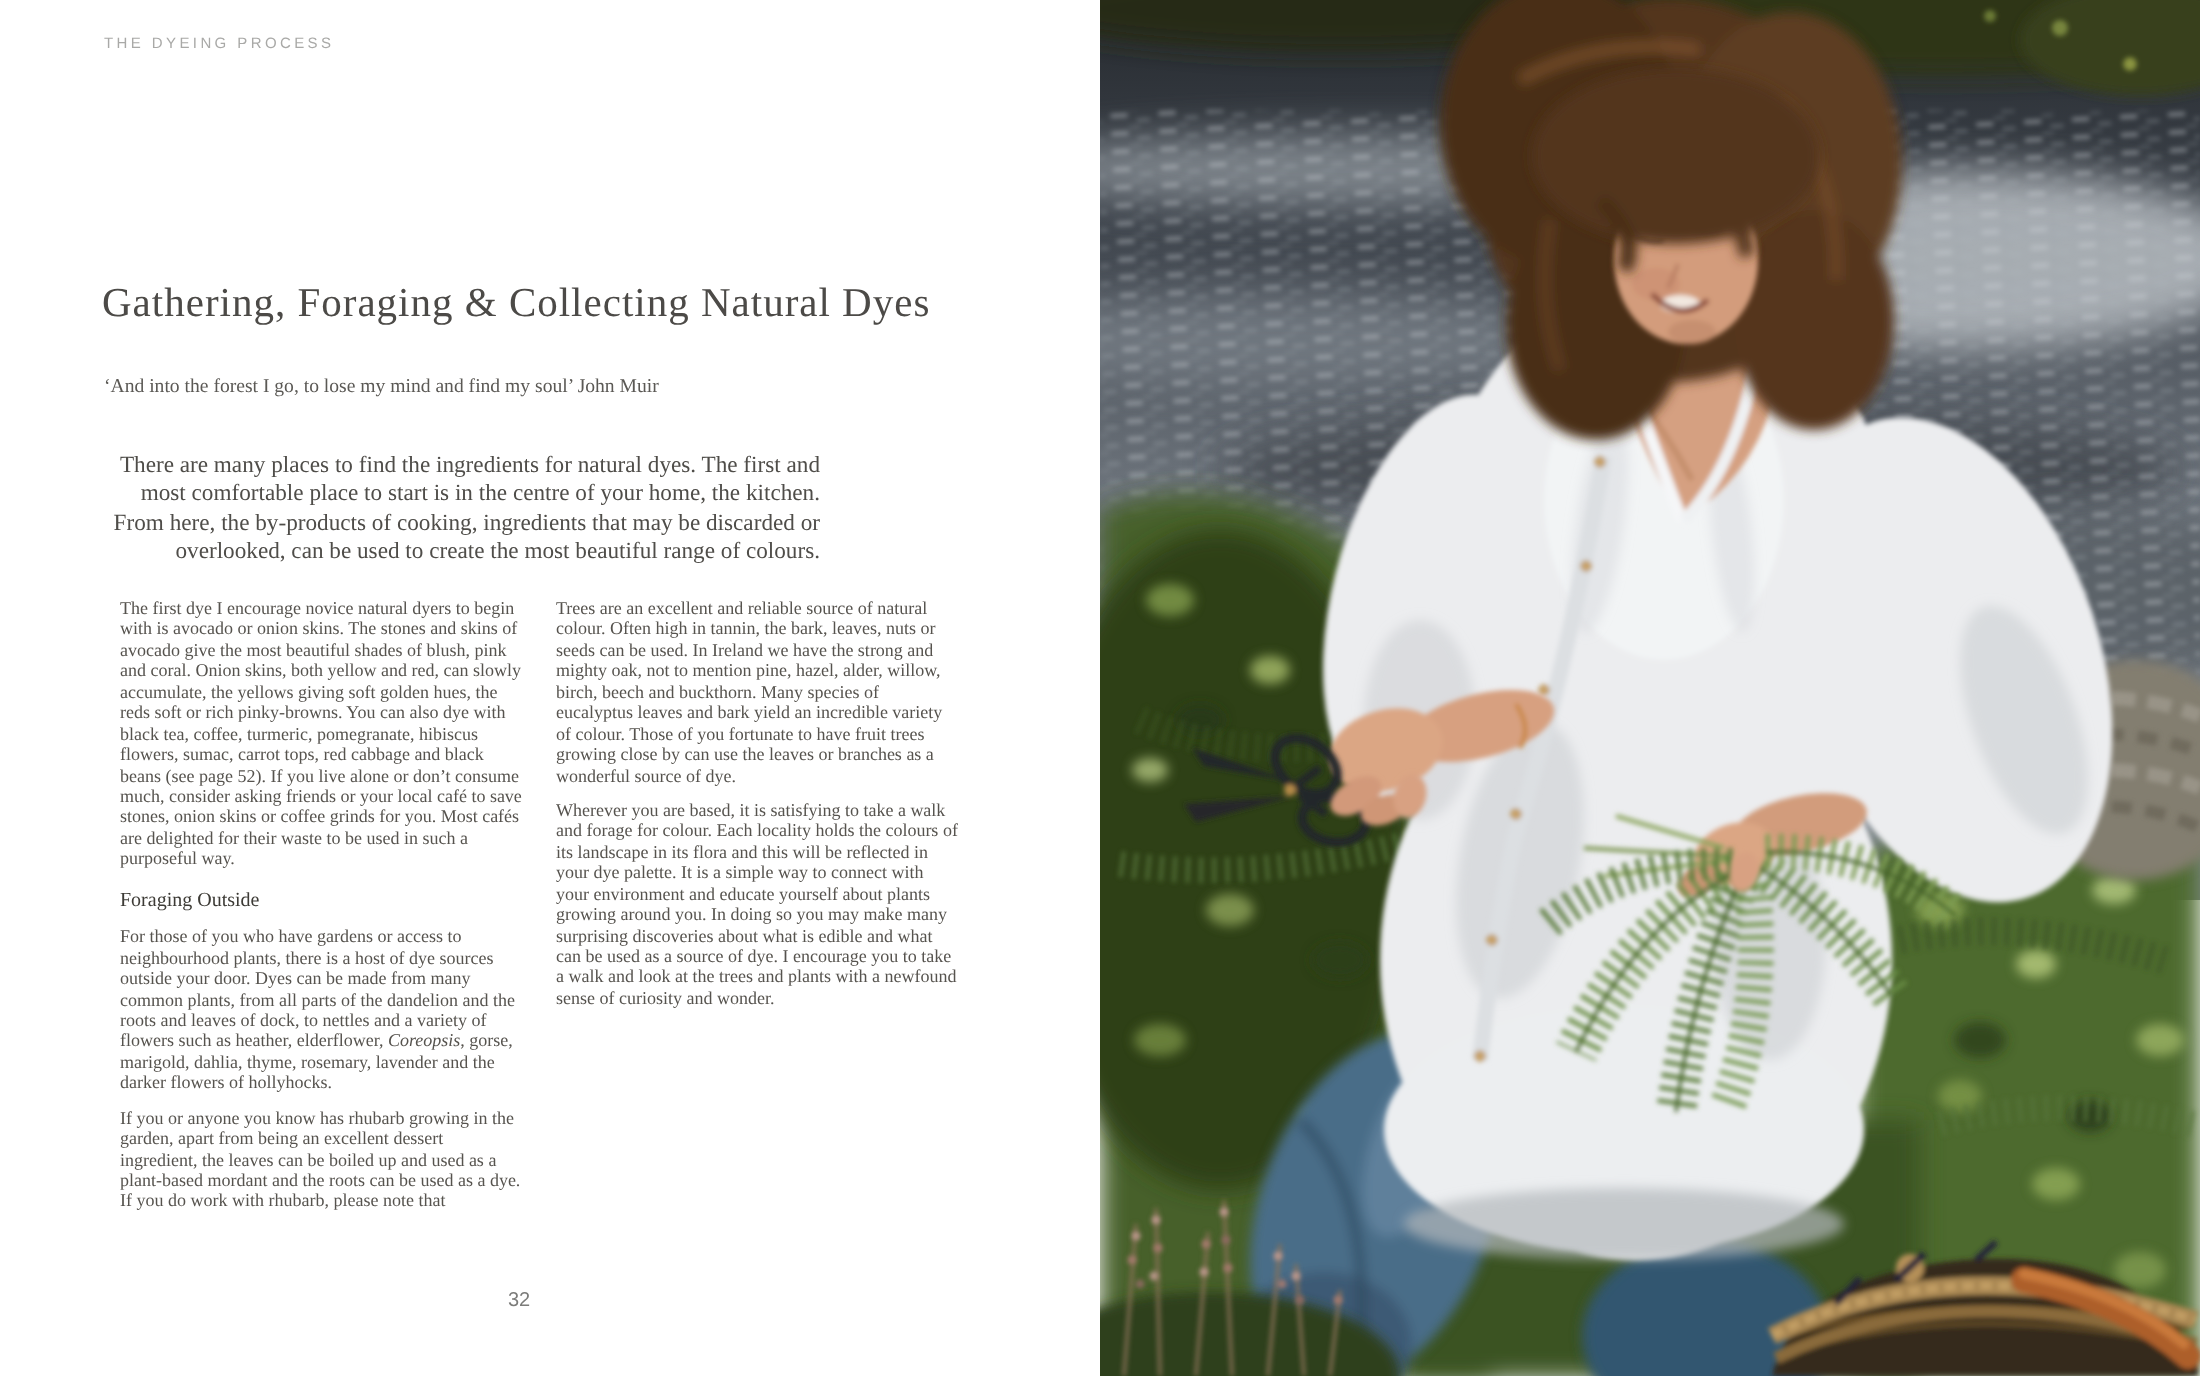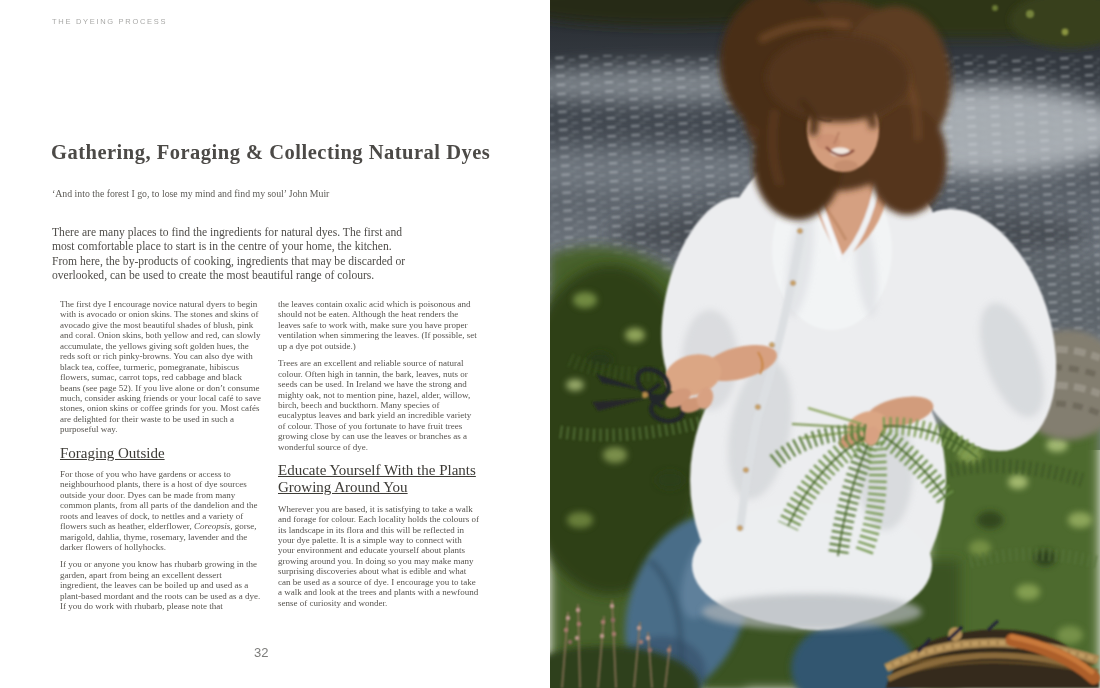--- a/index.html
+++ b/index.html
@@ -2,29 +2,29 @@
 <html><head>
 <meta charset="utf-8">
 <style>
   html,body{margin:0;padding:0;background:#e8e8e8;}
   .book{position:relative;width:1100px;height:688px;background:#ffffff;overflow:hidden;
         font-family:"Liberation Serif", serif;margin:0 auto;}
   .left-page{position:absolute;left:0;top:0;width:550px;height:532px;background:#ffffff;padding-left:40px;}
   .kicker{position:absolute;left:52px;top:17px;font-family:"Liberation Sans",sans-serif;
           font-size:7.5px;letter-spacing:1.7px;color:#a9a9a7;}
   .title{position:absolute;left:51px;top:127px;font-size:20.5px;letter-spacing:.5px;
-         color:#4c4a47;font-weight:700;white-space:nowrap;}
+         color:#4c4a47;font-weight:400;white-space:nowrap;}
   .quote{position:absolute;left:52px;top:188px;font-size:9.8px;color:#5b5955;}
-  .intro{position:absolute;left:52px;top:226px;width:358px;font-size:11.6px;line-height:1.24;color:#4f4d49;}
+  .intro{position:absolute;left:52px;top:226px;width:358px;font-size:11.6px;line-height:1.24;color:#4f4d49;text-align:right;}
   .columns{position:absolute;left:60px;top:299px;width:420px;display:flex;gap:16px;}
   .col{width:202px;font-size:9px;line-height:1.16;color:#56534e;}
   .col p{margin:0 0 7px 0;}
-  .subhead{font-size:15px;color:#3d3b36;margin:10px 0 7px 0;line-height:1.15;text-decoration:underline;}
+  .subhead{font-size:10px;color:#3d3b36;margin:10px 0 7px 0;line-height:1.15;}
   .pagenum{position:absolute;left:254px;top:645px;font-family:"Liberation Sans",sans-serif;
-           font-size:13px;color:#7c7c7a;}
+           font-size:10px;color:#7c7c7a;}
   .photo{position:absolute;left:550px;top:0;width:550px;height:688px;}
   .photo svg{display:block;}
   i{}
 </style>
 </head>
 <body>
 
 <div class="book">
 
   <div class="left-page">
@@ -34,23 +34,21 @@
     <div class="intro">There are many places to find the ingredients for natural dyes. The first and most comfortable place to start is in the centre of your home, the kitchen. From here, the by-products of cooking, ingredients that may be discarded or overlooked, can be used to create the most beautiful range of colours.</div>
 
     <div class="columns">
       <div class="col">
         <p>The first dye I encourage novice natural dyers to begin with is avocado or onion skins. The stones and skins of avocado give the most beautiful shades of blush, pink and coral. Onion skins, both yellow and red, can slowly accumulate, the yellows giving soft golden hues, the reds soft or rich pinky-browns. You can also dye with black tea, coffee, turmeric, pomegranate, hibiscus flowers, sumac, carrot tops, red cabbage and black beans (see page 52). If you live alone or don’t consume much, consider asking friends or your local café to save stones, onion skins or coffee grinds for you. Most cafés are delighted for their waste to be used in such a purposeful way.</p>
         <div class="subhead">Foraging Outside</div>
         <p><span>For those of you who have gardens or access to neighbourhood plants, there is a host of dye sources outside your door. Dyes can be made from many common plants, from all parts of the dandelion and the roots and leaves of dock, to nettles and a variety of flowers such as heather, elderflower, </span><i>Coreopsis</i><span>, gorse, marigold, dahlia, thyme, rosemary, lavender and the darker flowers of hollyhocks.</span></p>
         <p>If you or anyone you know has rhubarb growing in the garden, apart from being an excellent dessert ingredient, the leaves can be boiled up and used as a plant-based mordant and the roots can be used as a dye. If you do work with rhubarb, please note that</p>
       </div>
       <div class="col">
-        <p>the leaves contain oxalic acid which is poisonous and should not be eaten. Although the heat renders the leaves safe to work with, make sure you have proper ventilation when simmering the leaves. (If possible, set up a dye pot outside.)</p>
         <p>Trees are an excellent and reliable source of natural colour. Often high in tannin, the bark, leaves, nuts or seeds can be used. In Ireland we have the strong and mighty oak, not to mention pine, hazel, alder, willow, birch, beech and buckthorn. Many species of eucalyptus leaves and bark yield an incredible variety of colour. Those of you fortunate to have fruit trees growing close by can use the leaves or branches as a wonderful source of dye.</p>
-        <div class="subhead">Educate Yourself With the Plants Growing Around You</div>
         <p>Wherever you are based, it is satisfying to take a walk and forage for colour. Each locality holds the colours of its landscape in its flora and this will be reflected in your dye palette. It is a simple way to connect with your environment and educate yourself about plants growing around you. In doing so you may make many surprising discoveries about what is edible and what can be used as a source of dye. I encourage you to take a walk and look at the trees and plants with a newfound sense of curiosity and wonder.</p>
       </div>
     </div>
 
     <div class="pagenum">32</div>
   </div>
 
   <div class="photo">
   <svg width="550" height="688" viewBox="0 0 550 688" xmlns="http://www.w3.org/2000/svg">
     <defs>

